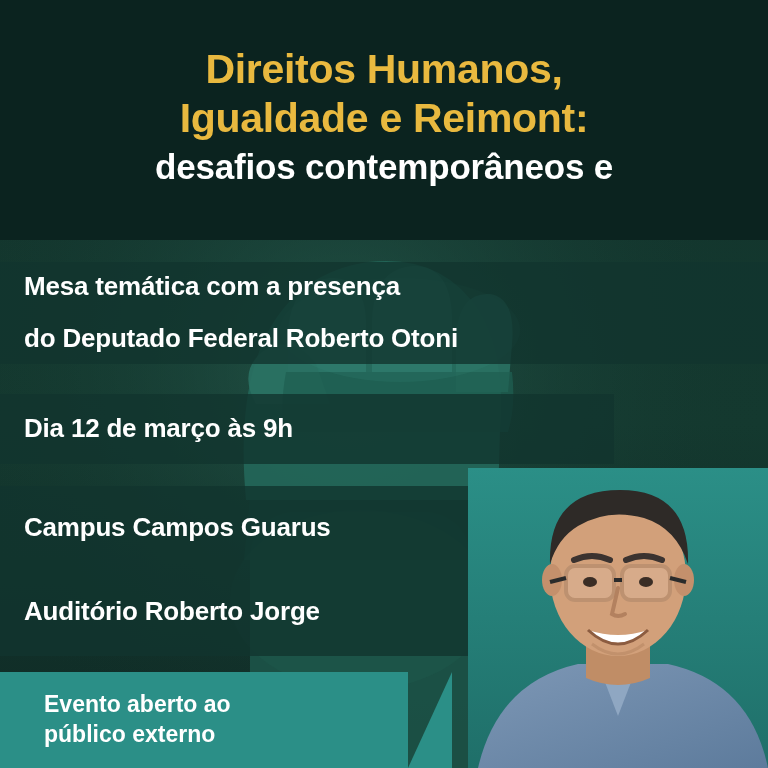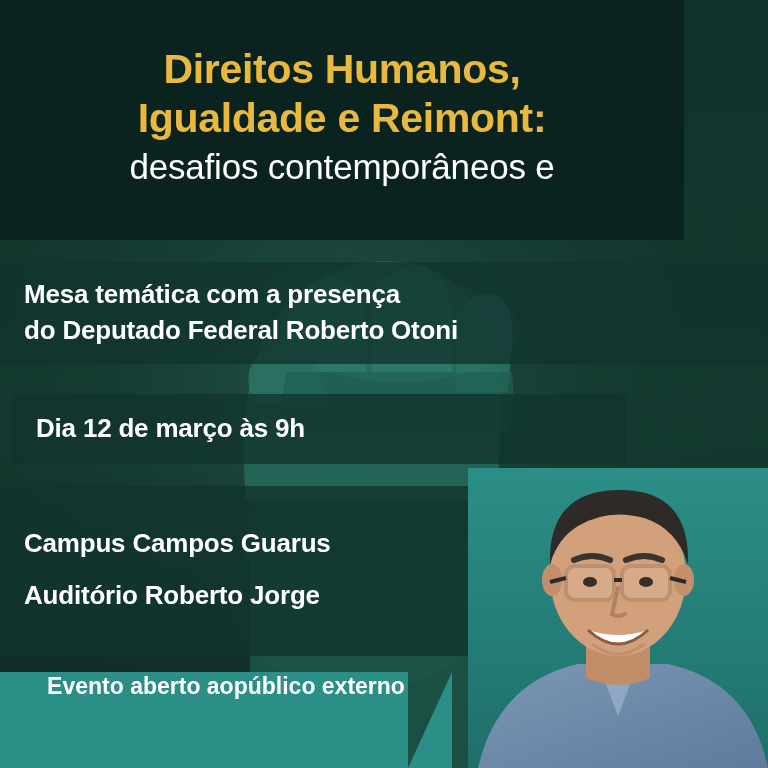--- a/index.html
+++ b/index.html
@@ -20,80 +20,81 @@
   .bg-art {
     position: absolute;
     left: 0; top: 0; width: 768px; height: 768px;
     overflow: hidden;
   }
   .bg-art svg { display:block; }
 
   
   .header {
     position: absolute;
-    left: 0; top: 0; width: 684px; height: 240px;
+    left: 0; top: 0; width: 768px; height: 240px;
     background: #0b231f;
     display: flex;
     flex-direction: column;
     align-items: center;
     justify-content: center;
     padding: 8px 28px 14px;
     z-index: 4;
   }
   .title-gold {
     color: #e9b93f;
     font-weight: bold;
     font-size: 41px;
     line-height: 1.18;
     text-align: center;
     letter-spacing: -0.3px;
   }
   .title-white {
     color: #ffffff;
-    font-weight: normal;
+    font-weight: bold;
     font-size: 35px;
     line-height: 1.22;
     text-align: center;
     letter-spacing: -0.2px;
     margin-top: 4px;
   }
 
   
   .band {
     position: absolute;
     left: 0;
     background: rgba(17,52,46,0.80);
     z-index: 3;
     display: flex;
     flex-direction: column;
     justify-content: center;
     padding-left: 24px;
+    gap: 16px;
   }
   .band-line {
     color: #ffffff;
     font-weight: bold;
     font-size: 26px;
     line-height: 1.38;
     letter-spacing: -0.2px;
   }
   .band-1 { top: 262px; width: 768px; height: 102px; }
-  .band-2 { top: 394px; width: 614px; height: 70px; margin-left: 12px; }
+  .band-2 { top: 394px; width: 614px; height: 70px; }
   .band-3 { top: 486px; width: 696px; height: 170px; }
   .band-3 .band-line { margin-bottom: 2px; }
   .band-3 .gap { height: 14px; }
 
   
   .footer-strip {
     position: absolute;
     left: 0; bottom: 0;
     width: 408px; height: 96px;
     background: #2b8f87;
     z-index: 5;
     display: flex;
-    flex-direction: row;
+    flex-direction: column;
     justify-content: center;
     padding-left: 44px;
   }
   .footer-strip:after {
     content: "";
     position: absolute;
     right: -44px; top: 0;
     width: 0; height: 0;
     border-style: solid;
     border-width: 0 0 96px 44px;

